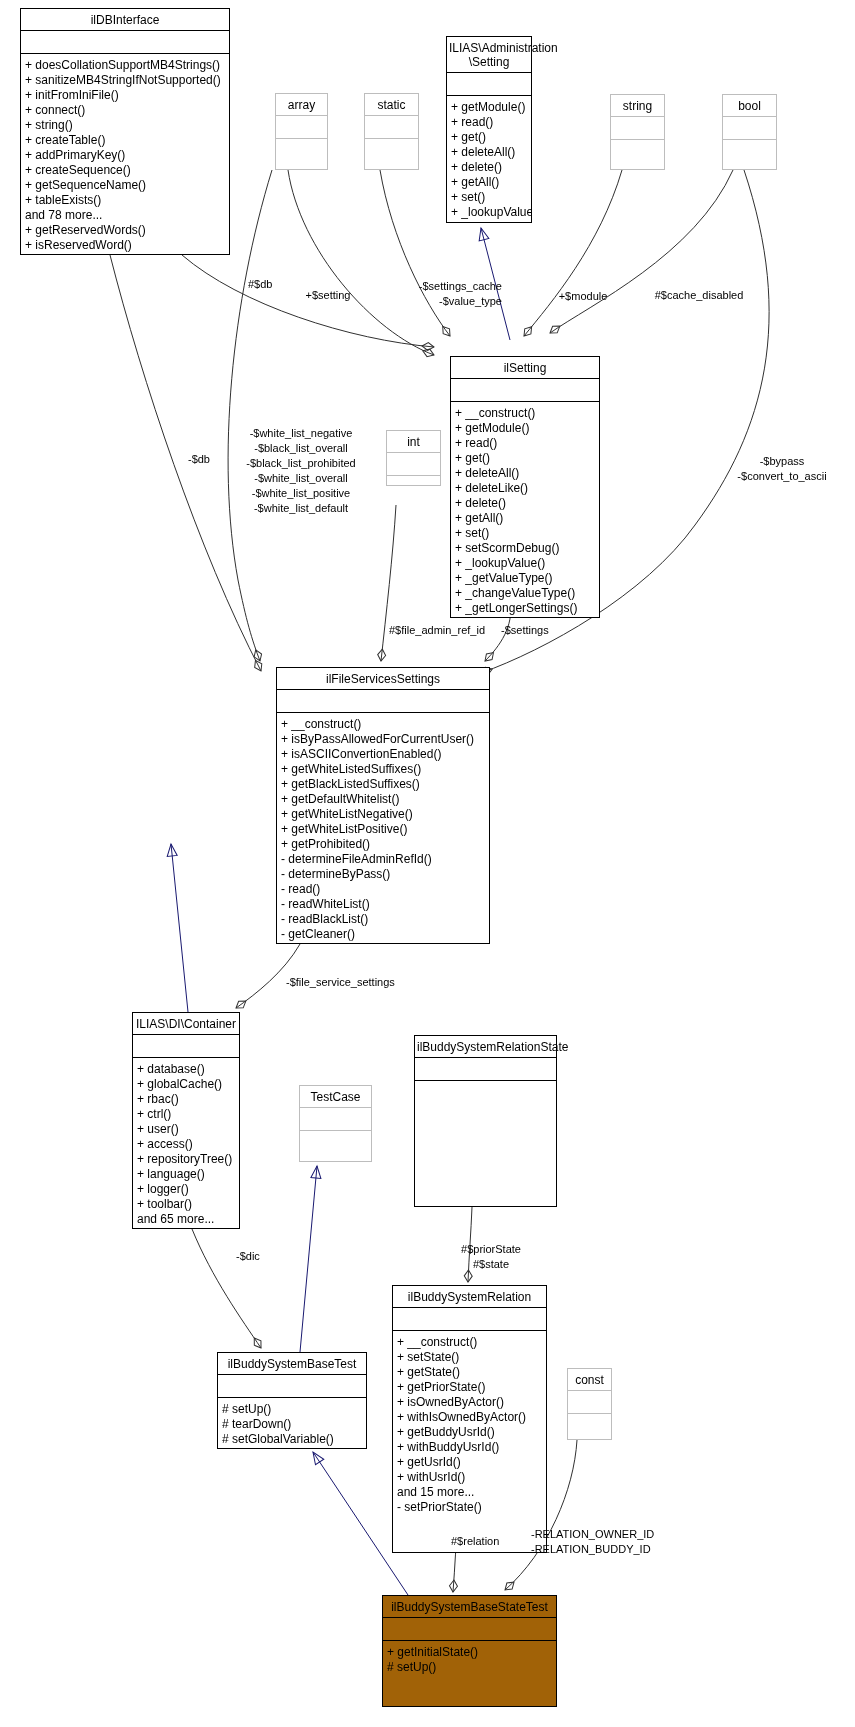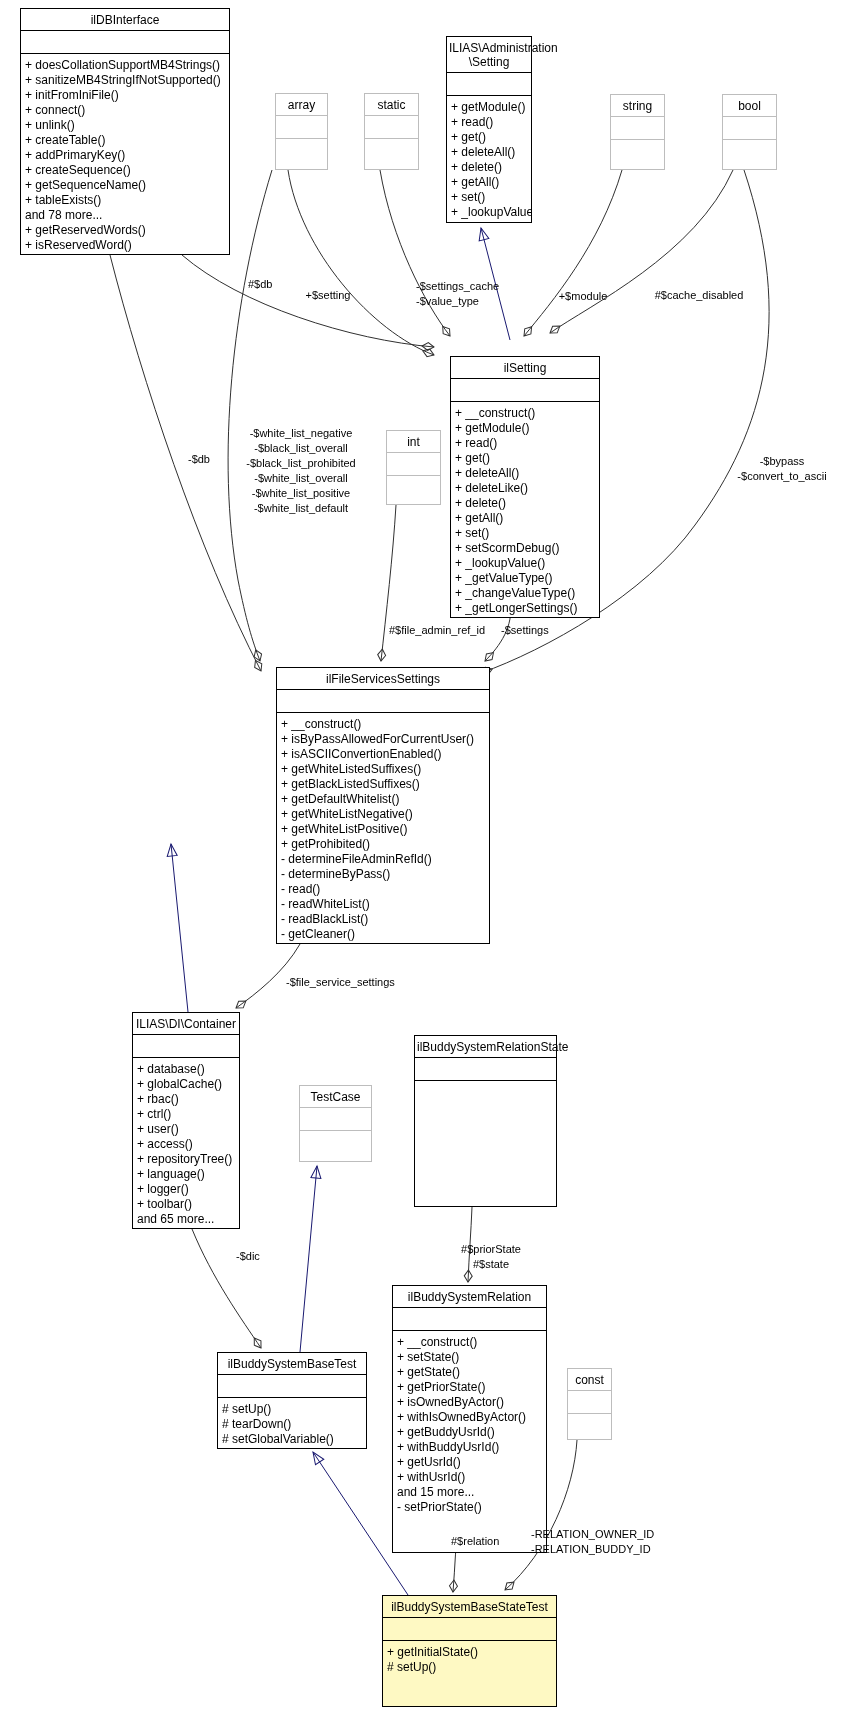--- a/index.html
+++ b/index.html
@@ -10,21 +10,21 @@
   .cls{position:absolute;background:#fff;border:1px solid #000;box-sizing:border-box;
        display:flex;flex-direction:column;font-size:12px;margin-left:12px;}
   .cls-title{flex:0 0 auto;text-align:center;padding:4px 2px 3px 2px;line-height:14px;
              white-space:pre-line;border-bottom:1px solid #000;}
   .cls-attrs{flex:0 0 22px;border-bottom:1px solid #000;}
   .cls-members{flex:1 1 auto;padding:4px 2px 4px 4px;overflow:hidden;}
   .mrow{line-height:15px;white-space:nowrap;}
   .cls--plain{border-color:#bdbdbd;}
   .cls--plain .cls-title{border-color:#bdbdbd;}
   .cls--plain .cls-attrs{border-color:#bdbdbd;}
-  .cls--current{background:#fef9c3;}
+  .cls--current{background:#a16207;}
   .elbl{position:absolute;font-size:11px;line-height:15px;white-space:pre-line;}
 </style>
 </head>
 <body>
 
 <div class="canvas">
 
   <svg class="edges">
     <defs>
       <marker id="dia" markerUnits="userSpaceOnUse" markerWidth="16" markerHeight="12" refX="14" refY="5" orient="auto">
@@ -58,21 +58,21 @@
   </svg>
 
   <div class="cls" style="left:8px;top:8px;width:210px;height:247px">
     <div class="cls-title">ilDBInterface</div>
     <div class="cls-attrs"></div>
     <div class="cls-members">
         <div class="mrow">+ doesCollationSupportMB4Strings()</div>
         <div class="mrow">+ sanitizeMB4StringIfNotSupported()</div>
         <div class="mrow">+ initFromIniFile()</div>
         <div class="mrow">+ connect()</div>
-        <div class="mrow">+ unlink()</div>
+        <div class="mrow">+ string()</div>
         <div class="mrow">+ createTable()</div>
         <div class="mrow">+ addPrimaryKey()</div>
         <div class="mrow">+ createSequence()</div>
         <div class="mrow">+ getSequenceName()</div>
         <div class="mrow">+ tableExists()</div>
         <div class="mrow">and 78 more...</div>
         <div class="mrow">+ getReservedWords()</div>
         <div class="mrow">+ isReservedWord()</div>
       </div>
   </div>
@@ -131,21 +131,21 @@
         <div class="mrow">+ getAll()</div>
         <div class="mrow">+ set()</div>
         <div class="mrow">+ setScormDebug()</div>
         <div class="mrow">+ _lookupValue()</div>
         <div class="mrow">+ _getValueType()</div>
         <div class="mrow">+ _changeValueType()</div>
         <div class="mrow">+ _getLongerSettings()</div>
       </div>
   </div>
 
-  <div class="cls cls--plain" style="left:374px;top:430px;width:55px;height:75px">
+  <div class="cls cls--plain" style="left:374px;top:430px;width:55px;height:56px">
     <div class="cls-title">int</div>
     <div class="cls-attrs"></div>
     <div class="cls-members"></div>
   </div>
 
   <div class="cls" style="left:264px;top:667px;width:214px;height:277px">
     <div class="cls-title">ilFileServicesSettings</div>
     <div class="cls-attrs"></div>
     <div class="cls-members">
         <div class="mrow">+ __construct()</div>
@@ -235,21 +235,21 @@
     <div class="cls-title">ilBuddySystemBaseStateTest</div>
     <div class="cls-attrs"></div>
     <div class="cls-members">
         <div class="mrow">+ getInitialState()</div>
         <div class="mrow"># setUp()</div>
       </div>
   </div>
 
   <div class="elbl" style="left:248px;top:277px;width:48px;">#$db</div>
   <div class="elbl" style="left:296px;top:288px;width:64px;text-align:center">+$setting</div>
-  <div class="elbl" style="left:416px;top:279px;width:112px;text-align:left">-$settings_cache
+  <div class="elbl" style="left:390px;top:279px;width:112px;text-align:right">-$settings_cache
 -$value_type</div>
   <div class="elbl" style="left:552px;top:289px;width:62px;text-align:center">+$module</div>
   <div class="elbl" style="left:640px;top:288px;width:118px;text-align:center">#$cache_disabled</div>
   <div class="elbl" style="left:168px;top:452px;width:42px;text-align:right">-$db</div>
   <div class="elbl" style="left:215px;top:426px;width:172px;text-align:center">-$white_list_negative
 -$black_list_overall
 -$black_list_prohibited
 -$white_list_overall
 -$white_list_positive
 -$white_list_default</div>

